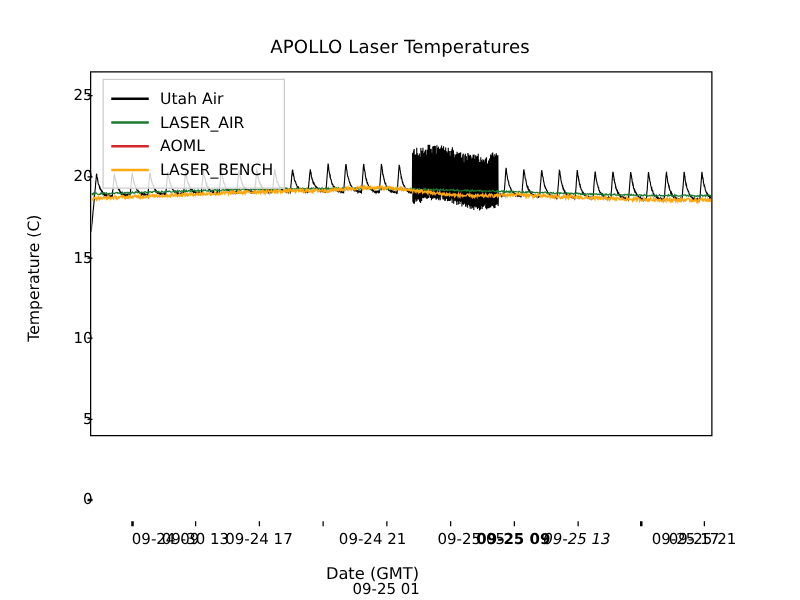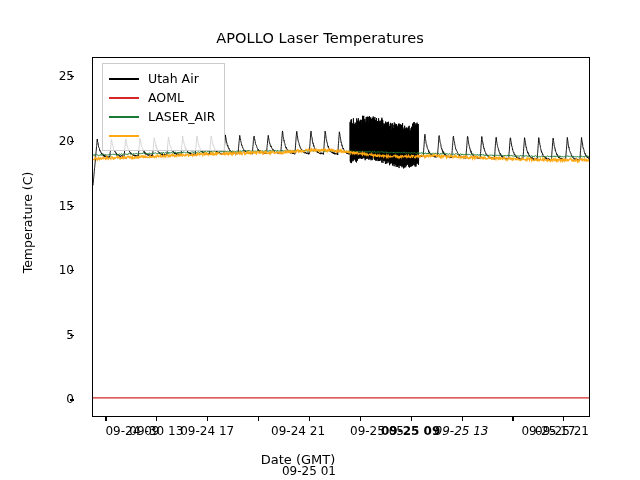--- a/index.html
+++ b/index.html
@@ -24,24 +24,24 @@
     left: 0;
     top: 30px;
     width: 640px;
     text-align: center;
     font-size: 14.5px;
     color: #000000;
     letter-spacing: 0.1px;
   }
   #plot-frame {
     position: absolute;
-    left: 92px;
+    left: 72px;
     top: 57px;
     width: 498px;
-    height: 360px;
+    height: 292px;
     border: 1.1px solid #000000;
     box-sizing: border-box;
     overflow: hidden;
   }
   #plot-svg {
     position: absolute;
     left: 0;
     top: 0;
   }
   .ytick-label {
@@ -182,29 +182,30 @@
           <path d="M0.00 101.66L0.38 101.34L0.76 101.55L1.14 102.05L1.53 101.50L1.91 99.52L2.29 100.53L2.67 100.00L3.05 99.77L3.43 101.04L3.82 101.58L4.20 100.54L4.58 101.98L4.96 101.32L5.34 100.78L5.72 99.40L6.10 100.88L6.49 101.85L6.87 101.55L7.25 99.41L7.63 101.27L8.01 99.33L8.39 100.80L8.78 101.18L9.16 100.75L9.54 100.66L9.92 99.30L10.30 99.43L10.68 100.44L11.06 99.53L11.45 99.86L11.83 100.26L12.21 100.08L12.59 101.66L12.97 101.36L13.35 99.06L13.74 99.98L14.12 99.00L14.50 101.23L14.88 99.83L15.26 99.90L15.64 101.20L16.02 100.34L16.41 99.75L16.79 99.76L17.17 100.23L17.55 100.99L17.93 101.36L18.31 98.88L18.70 98.78L19.08 98.73L19.46 99.07L19.84 101.25L20.22 99.08L20.60 101.39L20.98 101.12L21.37 100.56L21.75 99.70L22.13 100.37L22.51 100.14L22.89 99.33L23.27 99.48L23.66 98.88L24.04 99.00L24.42 98.67L24.80 100.80L25.18 98.58L25.56 98.82L25.94 99.40L26.33 99.20L26.71 100.67L27.09 101.04L27.47 99.18L27.85 100.94L28.23 99.20L28.62 99.22L29.00 101.01L29.38 99.70L29.76 98.94L30.14 100.09L30.52 98.38L30.90 98.46L31.29 100.73L31.67 99.26L32.05 99.53L32.43 100.95L32.81 98.61L33.19 99.89L33.58 100.28L33.96 99.45L34.34 98.66L34.72 98.91L35.10 98.04L35.48 98.86L35.86 99.41L36.25 98.54L36.63 98.67L37.01 100.09L37.39 99.82L37.77 98.76L38.15 100.23L38.54 100.62L38.92 99.29L39.30 98.29L39.68 100.44L40.06 99.86L40.44 99.77L40.82 100.45L41.21 99.12L41.59 99.98L41.97 99.14L42.35 99.80L42.73 99.99L43.11 100.34L43.50 99.42L43.88 98.53L44.26 98.42L44.64 100.01L45.02 99.66L45.40 98.94L45.78 100.28L46.17 99.72L46.55 98.80L46.93 97.73L47.31 99.22L47.69 99.13L48.07 98.79L48.46 98.08L48.84 97.71L49.22 98.98L49.60 98.63L49.98 97.53L50.36 100.10L50.74 97.43L51.13 99.91L51.51 97.72L51.89 99.53L52.27 98.08L52.65 99.05L53.03 99.60L53.42 99.10L53.80 98.44L54.18 98.72L54.56 99.62L54.94 99.57L55.32 99.42L55.70 99.05L56.09 98.59L56.47 98.08L56.85 99.55L57.23 99.29L57.61 97.88L57.99 98.49L58.38 99.37L58.76 99.42L59.14 98.75L59.52 99.15L59.90 98.58L60.28 97.01L60.66 99.64L61.05 97.81L61.43 99.41L61.81 98.83L62.19 98.70L62.57 98.88L62.95 98.00L63.34 99.44L63.72 98.78L64.10 97.29L64.48 97.92L64.86 97.04L65.24 97.51L65.62 98.99L66.01 98.79L66.39 98.78L66.77 98.07L67.15 97.14L67.53 98.43L67.91 97.30L68.30 98.50L68.68 99.17L69.06 99.35L69.44 98.85L69.82 97.85L70.20 98.17L70.58 97.09L70.97 98.95L71.35 98.19L71.73 98.34L72.11 96.82L72.49 99.22L72.87 99.19L73.26 96.97L73.64 97.39L74.02 96.93L74.40 96.79L74.78 97.62L75.16 98.94L75.54 98.57L75.93 96.29L76.31 97.69L76.69 98.33L77.07 97.24L77.45 98.65L77.83 98.25L78.22 97.22L78.60 96.54L78.98 97.20L79.36 97.92L79.74 96.63L80.12 96.21L80.50 97.81L80.89 98.18L81.27 97.40L81.65 98.84L82.03 98.67L82.41 97.70L82.79 97.46L83.18 98.45L83.56 97.57L83.94 97.82L84.32 96.75L84.70 96.28L85.08 96.80L85.46 98.29L85.85 98.31L86.23 96.73L86.61 97.85L86.99 97.72L87.37 96.64L87.75 97.89L88.14 97.78L88.52 96.42L88.90 96.17L89.28 98.14L89.66 97.80L90.04 96.43L90.42 96.91L90.81 97.40L91.19 97.89L91.57 98.04L91.95 97.35L92.33 96.05L92.71 97.76L93.10 97.80L93.48 96.72L93.86 96.50L94.24 96.11L94.62 96.11L95.00 97.28L95.38 98.21L95.77 98.19L96.15 96.48L96.53 97.19L96.91 97.38L97.29 97.57L97.67 97.18L98.06 97.43L98.44 97.42L98.82 96.14L99.20 97.11L99.58 95.57L99.96 97.88L100.34 97.24L100.73 97.28L101.11 96.90L101.49 96.39L101.87 97.38L102.25 96.65L102.63 96.89L103.02 97.65L103.40 96.71L103.78 97.09L104.16 95.61L104.54 95.21L104.92 96.75L105.30 96.05L105.69 95.39L106.07 96.15L106.45 95.84L106.83 96.96L107.21 95.52L107.59 96.18L107.98 95.66L108.36 96.03L108.74 95.37L109.12 95.65L109.50 96.25L109.88 97.59L110.26 96.19L110.65 95.90L111.03 95.17L111.41 96.53L111.79 95.45L112.17 97.51L112.55 95.34L112.94 94.88L113.32 94.81L113.70 97.17L114.08 95.74L114.46 95.32L114.84 96.30L115.22 97.15L115.61 96.03L115.99 96.06L116.37 96.26L116.75 96.61L117.13 96.08L117.51 95.06L117.90 97.12L118.28 94.87L118.66 94.76L119.04 97.04L119.42 95.65L119.80 97.29L120.18 94.65L120.57 95.59L120.95 97.01L121.33 96.16L121.71 95.66L122.09 97.06L122.47 94.84L122.86 95.73L123.24 96.66L123.62 94.55L124.00 94.52L124.38 96.61L124.76 94.96L125.14 94.73L125.53 95.03L125.91 95.10L126.29 95.26L126.67 96.00L127.05 95.85L127.43 95.93L127.82 96.34L128.20 95.99L128.58 95.90L128.96 96.42L129.34 95.80L129.72 96.30L130.10 96.15L130.49 95.27L130.87 96.84L131.25 95.15L131.63 95.79L132.01 96.83L132.39 95.69L132.78 94.69L133.16 96.65L133.54 95.36L133.92 96.44L134.30 96.33L134.68 94.92L135.06 96.16L135.45 96.82L135.83 94.58L136.21 95.90L136.59 96.00L136.97 94.24L137.35 94.02L137.74 95.73L138.12 96.63L138.50 95.04L138.88 95.53L139.26 96.62L139.64 94.58L140.02 94.08L140.41 96.66L140.79 95.40L141.17 95.47L141.55 94.14L141.93 94.77L142.31 95.27L142.70 96.57L143.08 95.34L143.46 95.12L143.84 94.42L144.22 94.30L144.60 96.55L144.98 95.01L145.37 95.17L145.75 95.33L146.13 94.33L146.51 95.77L146.89 94.61L147.27 95.53L147.66 93.98L148.04 94.11L148.42 95.88L148.80 94.99L149.18 96.27L149.56 95.18L149.94 94.90L150.33 94.57L150.71 93.87L151.09 94.45L151.47 96.01L151.85 94.91L152.23 96.05L152.62 96.30L153.00 95.96L153.38 94.80L153.76 94.08L154.14 95.38L154.52 95.42L154.90 93.61L155.29 93.60L155.67 96.26L156.05 93.57L156.43 95.00L156.81 95.33L157.19 95.94L157.58 93.67L157.96 94.53L158.34 95.52L158.72 96.00L159.10 93.92L159.48 93.44L159.86 94.03L160.25 95.10L160.63 94.97L161.01 94.74L161.39 93.79L161.77 95.62L162.15 93.59L162.54 95.03L162.92 95.40L163.30 96.02L163.68 93.39L164.06 94.91L164.44 94.10L164.82 93.42L165.21 93.54L165.59 93.94L165.97 95.44L166.35 95.27L166.73 93.89L167.11 95.31L167.50 93.68L167.88 94.79L168.26 93.81L168.64 94.40L169.02 93.64L169.40 95.33L169.78 94.48L170.17 95.99L170.55 95.47L170.93 95.70L171.31 94.26L171.69 93.81L172.07 94.74L172.46 93.65L172.84 95.02L173.22 94.62L173.60 93.23L173.98 95.40L174.36 95.70L174.74 95.28L175.13 94.87L175.51 95.34L175.89 95.27L176.27 94.46L176.65 95.77L177.03 94.73L177.42 95.72L177.80 93.23L178.18 93.27L178.56 94.93L178.94 94.60L179.32 94.47L179.70 93.53L180.09 93.52L180.47 93.25L180.85 94.38L181.23 95.53L181.61 95.47L181.99 94.39L182.38 95.01L182.76 94.42L183.14 94.30L183.52 94.71L183.90 94.95L184.28 94.49L184.66 93.68L185.05 94.37L185.43 95.38L185.81 94.95L186.19 95.24L186.57 94.31L186.95 95.21L187.34 93.25L187.72 94.94L188.10 95.50L188.48 95.15L188.86 95.75L189.24 93.89L189.62 95.78L190.01 95.77L190.39 95.56L190.77 94.45L191.15 92.97L191.53 94.62L191.91 94.13L192.30 94.68L192.68 93.08L193.06 94.37L193.44 94.49L193.82 94.98L194.20 93.22L194.58 93.65L194.97 92.60L195.35 94.12L195.73 94.47L196.11 93.19L196.49 93.73L196.87 94.97L197.26 93.09L197.64 94.10L198.02 94.51L198.40 92.24L198.78 94.51L199.16 93.29L199.54 94.18L199.93 92.73L200.31 93.22L200.69 94.58L201.07 92.94L201.45 94.33L201.83 93.67L202.22 93.29L202.60 92.89L202.98 94.13L203.36 94.15L203.74 92.18L204.12 92.33L204.50 91.76L204.89 92.80L205.27 93.91L205.65 92.44L206.03 93.86L206.41 93.87L206.79 92.98L207.18 93.66L207.56 93.02L207.94 91.61L208.32 93.62L208.70 92.51L209.08 92.47L209.46 93.41L209.85 92.82L210.23 93.02L210.61 93.83L210.99 93.62L211.37 93.75L211.75 93.77L212.14 93.08L212.52 91.92L212.90 91.33L213.28 91.56L213.66 92.21L214.04 92.12L214.42 92.78L214.81 91.82L215.19 91.07L215.57 91.76L215.95 91.30L216.33 91.87L216.71 93.03L217.10 93.68L217.48 92.26L217.86 93.65L218.24 91.20L218.62 92.21L219.00 91.10L219.38 92.12L219.77 92.16L220.15 93.03L220.53 91.69L220.91 90.95L221.29 91.27L221.67 92.66L222.06 91.91L222.44 93.01L222.82 92.32L223.20 91.32L223.58 92.70L223.96 93.08L224.34 92.40L224.73 91.80L225.11 92.36L225.49 92.04L225.87 93.39L226.25 91.22L226.63 93.37L227.02 92.45L227.40 92.78L227.78 91.40L228.16 93.39L228.54 91.32L228.92 91.29L229.30 93.00L229.69 91.45L230.07 91.62L230.45 91.91L230.83 92.78L231.21 90.79L231.59 91.12L231.98 91.99L232.36 92.12L232.74 91.46L233.12 93.14L233.50 92.49L233.88 92.12L234.26 93.71L234.65 92.75L235.03 91.63L235.41 91.12L235.79 93.00L236.17 93.08L236.55 93.04L236.94 91.43L237.32 92.28L237.70 91.42L238.08 91.55L238.46 91.20L238.84 93.33L239.22 93.16L239.61 91.73L239.99 92.21L240.37 91.91L240.75 93.87L241.13 91.62L241.51 92.85L241.90 92.99L242.28 93.31L242.66 93.07L243.04 93.90L243.42 92.69L243.80 93.78L244.18 92.75L244.57 91.83L244.95 92.53L245.33 93.88L245.71 93.91L246.09 93.93L246.47 92.27L246.86 91.90L247.24 94.10L247.62 92.42L248.00 93.59L248.38 92.43L248.76 94.24L249.14 93.65L249.53 93.98L249.91 94.45L250.29 92.41L250.67 92.43L251.05 94.54L251.43 92.70L251.82 94.82L252.20 93.28L252.58 93.43L252.96 93.90L253.34 93.09L253.72 93.43L254.10 94.42L254.49 94.26L254.87 92.82L255.25 94.57L255.63 94.57L256.01 93.37L256.39 94.51L256.78 94.73L257.16 95.72L257.54 93.65L257.92 93.89L258.30 94.27L258.68 94.11L259.06 95.37L259.45 94.78L259.83 95.74L260.21 94.38L260.59 94.96L260.97 93.96L261.35 94.99L261.74 95.92L262.12 94.18L262.50 96.25L262.88 94.32L263.26 94.08L263.64 95.34L264.02 94.54L264.41 94.04L264.79 94.38L265.17 96.60L265.55 96.15L265.93 95.62L266.31 95.91L266.70 95.09L267.08 95.18L267.46 95.02L267.84 96.06L268.22 96.13L268.60 94.52L268.98 96.65L269.37 97.22L269.75 94.63L270.13 95.53L270.51 95.98L270.89 95.29L271.27 96.42L271.66 95.31L272.04 96.54L272.42 95.70L272.80 96.64L273.18 97.38L273.56 96.12L273.94 97.46L274.33 95.41L274.71 96.87L275.09 97.71L275.47 97.12L275.85 96.63L276.23 96.51L276.62 96.31L277.00 95.66L277.38 96.22L277.76 97.00L278.14 96.57L278.52 97.10L278.90 95.77L279.29 97.28L279.67 97.03L280.05 97.35L280.43 98.57L280.81 96.86L281.19 97.49L281.58 96.89L281.96 97.51L282.34 96.53L282.72 97.27L283.10 98.44L283.48 98.42L283.86 97.56L284.25 96.82L284.63 98.45L285.01 98.31L285.39 97.00L285.77 97.24L286.15 97.77L286.54 98.53L286.92 96.92L287.30 98.02L287.68 97.97L288.06 97.77L288.44 98.51L288.82 97.90L289.21 98.31L289.59 97.11L289.97 97.59L290.35 97.27L290.73 99.42L291.11 98.88L291.50 97.38L291.88 97.66L292.26 97.81L292.64 98.10L293.02 97.96L293.40 99.04L293.78 97.02L294.17 98.13L294.55 99.22L294.93 99.77L295.31 97.17L295.69 97.82L296.07 98.44L296.46 98.64L296.84 99.14L297.22 98.05L297.60 98.94L297.98 98.91L298.36 98.46L298.74 98.69L299.13 98.84L299.51 98.58L299.89 98.75L300.27 97.94L300.65 97.65L301.03 97.24L301.42 97.29L301.80 97.45L302.18 98.65L302.56 98.99L302.94 97.39L303.32 98.33L303.70 98.29L304.09 100.01L304.47 97.41L304.85 98.63L305.23 99.98L305.61 99.23L305.99 98.52L306.38 99.63L306.76 98.10L307.14 99.86L307.52 97.86L307.90 98.44L308.28 98.18L308.66 99.32L309.05 97.52L309.43 97.48L309.81 98.31L310.19 99.12L310.57 98.97L310.95 98.55L311.34 98.04L311.72 97.88L312.10 98.45L312.48 97.94L312.86 98.57L313.24 97.34L313.62 98.56L314.01 99.70L314.39 99.27L314.77 98.10L315.15 98.10L315.53 97.31L315.91 99.70L316.30 98.36L316.68 98.83L317.06 99.47L317.44 99.72L317.82 98.00L318.20 97.67L318.58 97.25L318.97 98.54L319.35 99.94L319.73 97.44L320.11 97.29L320.49 97.54L320.87 97.92L321.26 98.93L321.64 99.81L322.02 99.83L322.40 99.75L322.78 97.39L323.16 99.40L323.54 98.22L323.93 98.55L324.31 97.68L324.69 97.07L325.07 99.12L325.45 98.27L325.83 98.82L326.22 96.91L326.60 98.43L326.98 99.19L327.36 99.25L327.74 97.71L328.12 97.26L328.50 96.90L328.89 98.00L329.27 97.89L329.65 98.69L330.03 98.33L330.41 97.29L330.79 97.68L331.18 97.52L331.56 99.32L331.94 98.18L332.32 97.76L332.70 98.83L333.08 96.70L333.46 98.68L333.85 98.52L334.23 97.62L334.61 98.88L334.99 97.11L335.37 98.63L335.75 97.69L336.14 96.57L336.52 97.48L336.90 98.45L337.28 98.84L337.66 97.14L338.04 97.11L338.42 98.35L338.81 98.30L339.19 98.23L339.57 97.02L339.95 98.90L340.33 97.63L340.71 96.22L341.10 96.67L341.48 98.23L341.86 96.73L342.24 96.93L342.62 97.87L343.00 97.97L343.38 98.28L343.77 97.09L344.15 98.13L344.53 97.44L344.91 97.74L345.29 98.03L345.67 96.78L346.06 99.60L346.44 97.28L346.82 97.54L347.20 98.15L347.58 99.59L347.96 98.57L348.34 99.55L348.73 97.27L349.11 97.52L349.49 98.84L349.87 99.51L350.25 97.67L350.63 98.67L351.02 98.24L351.40 97.59L351.78 97.60L352.16 98.03L352.54 97.85L352.92 98.70L353.30 99.86L353.69 97.82L354.07 99.65L354.45 99.42L354.83 98.07L355.21 98.63L355.59 97.81L355.98 98.39L356.36 98.65L356.74 99.57L357.12 97.32L357.50 97.71L357.88 97.31L358.26 99.18L358.65 97.38L359.03 98.81L359.41 98.90L359.79 99.69L360.17 98.28L360.55 98.09L360.94 99.10L361.32 97.93L361.70 97.54L362.08 99.59L362.46 97.63L362.84 98.30L363.22 98.86L363.61 98.30L363.99 99.43L364.37 99.13L364.75 99.53L365.13 99.79L365.51 97.95L365.90 98.98L366.28 98.63L366.66 98.80L367.04 100.02L367.42 98.36L367.80 100.23L368.18 98.27L368.57 98.32L368.95 99.80L369.33 99.29L369.71 99.62L370.09 98.49L370.47 99.88L370.86 98.30L371.24 99.85L371.62 98.38L372.00 97.89L372.38 99.87L372.76 100.26L373.14 100.26L373.53 98.23L373.91 98.48L374.29 98.53L374.67 100.11L375.05 100.09L375.43 100.66L375.82 99.83L376.20 99.52L376.58 100.75L376.96 100.70L377.34 99.24L377.72 99.62L378.10 98.27L378.49 98.75L378.87 100.23L379.25 98.26L379.63 101.01L380.01 100.19L380.39 99.16L380.78 98.26L381.16 99.69L381.54 98.63L381.92 100.90L382.30 100.13L382.68 98.65L383.06 98.73L383.45 100.19L383.83 98.46L384.21 98.69L384.59 98.49L384.97 100.25L385.35 99.77L385.74 99.36L386.12 98.89L386.50 99.88L386.88 100.72L387.26 100.71L387.64 99.34L388.02 98.90L388.41 98.73L388.79 100.53L389.17 100.23L389.55 99.59L389.93 101.36L390.31 99.55L390.70 100.56L391.08 99.71L391.46 99.15L391.84 100.91L392.22 99.19L392.60 100.93L392.98 101.21L393.37 100.50L393.75 100.66L394.13 100.95L394.51 100.70L394.89 100.72L395.27 99.36L395.66 100.08L396.04 99.61L396.42 98.88L396.80 100.90L397.18 99.43L397.56 100.06L397.94 99.97L398.33 101.55L398.71 99.98L399.09 100.90L399.47 100.47L399.85 100.97L400.23 99.75L400.62 101.39L401.00 99.69L401.38 100.00L401.76 99.51L402.14 99.16L402.52 101.09L402.90 101.76L403.29 99.45L403.67 99.10L404.05 100.17L404.43 99.71L404.81 100.63L405.19 99.88L405.58 101.28L405.96 100.40L406.34 99.41L406.72 100.55L407.10 99.41L407.48 101.89L407.86 99.54L408.25 99.67L408.63 100.40L409.01 100.98L409.39 101.29L409.77 101.58L410.15 99.72L410.54 99.85L410.92 99.39L411.30 101.12L411.68 99.39L412.06 99.99L412.44 101.08L412.82 102.10L413.21 101.35L413.59 101.70L413.97 100.69L414.35 101.17L414.73 102.13L415.11 100.37L415.50 99.70L415.88 100.38L416.26 100.06L416.64 100.29L417.02 101.01L417.40 99.90L417.78 99.77L418.17 101.83L418.55 99.85L418.93 101.49L419.31 100.83L419.69 101.94L420.07 100.43L420.46 101.57L420.84 100.61L421.22 100.34L421.60 100.29L421.98 100.49L422.36 101.92L422.74 100.01L423.13 101.84L423.51 101.92L423.89 101.92L424.27 100.99L424.65 99.97L425.03 100.92L425.42 101.74L425.80 101.30L426.18 101.23L426.56 102.10L426.94 102.38L427.32 101.91L427.70 102.41L428.09 102.55L428.47 99.85L428.85 100.37L429.23 100.43L429.61 101.79L429.99 101.77L430.38 100.86L430.76 100.88L431.14 101.59L431.52 101.54L431.90 101.64L432.28 101.91L432.66 101.46L433.05 102.65L433.43 101.34L433.81 100.36L434.19 102.25L434.57 101.39L434.95 100.07L435.34 100.89L435.72 100.18L436.10 100.31L436.48 102.74L436.86 102.14L437.24 100.41L437.62 100.59L438.01 100.35L438.39 100.89L438.77 102.93L439.15 101.84L439.53 101.39L439.91 102.34L440.30 102.63L440.68 102.80L441.06 102.61L441.44 101.57L441.82 102.91L442.20 100.32L442.58 100.80L442.97 101.32L443.35 101.70L443.73 102.95L444.11 101.05L444.49 100.97L444.87 102.85L445.26 102.29L445.64 101.40L446.02 102.59L446.40 101.75L446.78 102.53L447.16 101.65L447.54 100.37L447.93 101.76L448.31 102.06L448.69 102.21L449.07 102.61L449.45 102.26L449.83 100.39L450.22 101.52L450.60 103.09L450.98 103.15L451.36 100.39L451.74 101.17L452.12 101.51L452.50 102.02L452.89 102.09L453.27 102.64L453.65 101.85L454.03 102.33L454.41 103.04L454.79 101.09L455.18 103.13L455.56 101.59L455.94 102.23L456.32 102.81L456.70 102.75L457.08 103.17L457.46 101.14L457.85 103.29L458.23 102.50L458.61 101.15L458.99 101.72L459.37 102.07L459.75 103.05L460.14 100.70L460.52 101.15L460.90 100.63L461.28 102.70L461.66 102.57L462.04 102.19L462.42 101.04L462.81 102.57L463.19 103.36L463.57 101.66L463.95 102.81L464.33 101.03L464.71 102.81L465.10 103.27L465.48 101.25L465.86 101.38L466.24 101.79L466.62 100.93L467.00 102.08L467.38 100.83L467.77 103.26L468.15 102.36L468.53 102.10L468.91 101.33L469.29 103.41L469.67 102.38L470.06 101.00L470.44 102.82L470.82 103.03L471.20 100.81L471.58 100.70L471.96 103.22L472.34 102.70L472.73 101.25L473.11 101.85L473.49 101.86L473.87 102.78L474.25 102.16L474.63 101.65L475.02 103.43L475.40 101.95L475.78 102.31L476.16 102.07L476.54 100.92L476.92 101.03L477.30 100.72L477.69 100.96L478.07 100.66L478.45 101.79L478.83 103.21L479.21 103.20L479.59 101.74L479.98 102.02L480.36 102.98L480.74 102.17L481.12 103.07L481.50 102.95L481.88 103.18L482.26 101.76L482.65 103.34L483.03 101.01L483.41 100.74L483.79 101.86L484.17 103.17L484.55 101.63L484.94 103.51L485.32 102.32L485.70 101.70L486.08 103.35L486.46 102.07L486.84 101.47L487.22 101.39L487.61 101.39L487.99 101.70L488.37 100.86L488.75 101.87L489.13 101.22L489.51 103.22L489.90 101.90L490.28 101.45L490.66 101.19L491.04 102.21L491.42 100.99L491.80 102.42L492.18 102.99L492.57 102.26L492.95 101.17L493.33 102.33L493.71 100.98L494.09 103.39L494.47 102.31L494.86 102.06L495.24 103.05L495.62 103.00L496.00 100.67" fill="none" stroke="#ffa812" stroke-width="1.1"></path>
         </g>
     </svg>
 
     <div id="legend-box">
       <div class="legend-row">
         <span class="legend-swatch" style="background: rgb(0, 0, 0);"></span>
         <span class="legend-text">Utah Air</span>
       </div>
       <div class="legend-row">
+        <span class="legend-swatch" style="background: rgb(26, 122, 51);"></span>
+        <span class="legend-text">LASER_AIR</span>
+      </div>
+      <div class="legend-row">
         <span class="legend-swatch" style="background: rgb(214, 39, 40);"></span>
         <span class="legend-text">AOML</span>
       </div>
       <div class="legend-row">
-        <span class="legend-swatch" style="background: rgb(26, 122, 51);"></span>
-        <span class="legend-text">LASER_AIR</span>
-      </div>
-      <div class="legend-row">
         <span class="legend-swatch" style="background: rgb(255, 168, 18);"></span>
+        <span class="legend-text">LASER_BENCH</span>
       </div>
     </div>
   </div>
 
   <div id="xtick-marks">
       <div class="xtick-mark" style="left: 25.4359px;"></div>
       <div class="xtick-mark" style="left: 76.3077px;"></div>
       <div class="xtick-mark" style="left: 127.179px;"></div>
       <div class="xtick-mark" style="left: 178.051px;"></div>
       <div class="xtick-mark" style="left: 228.923px;"></div>

